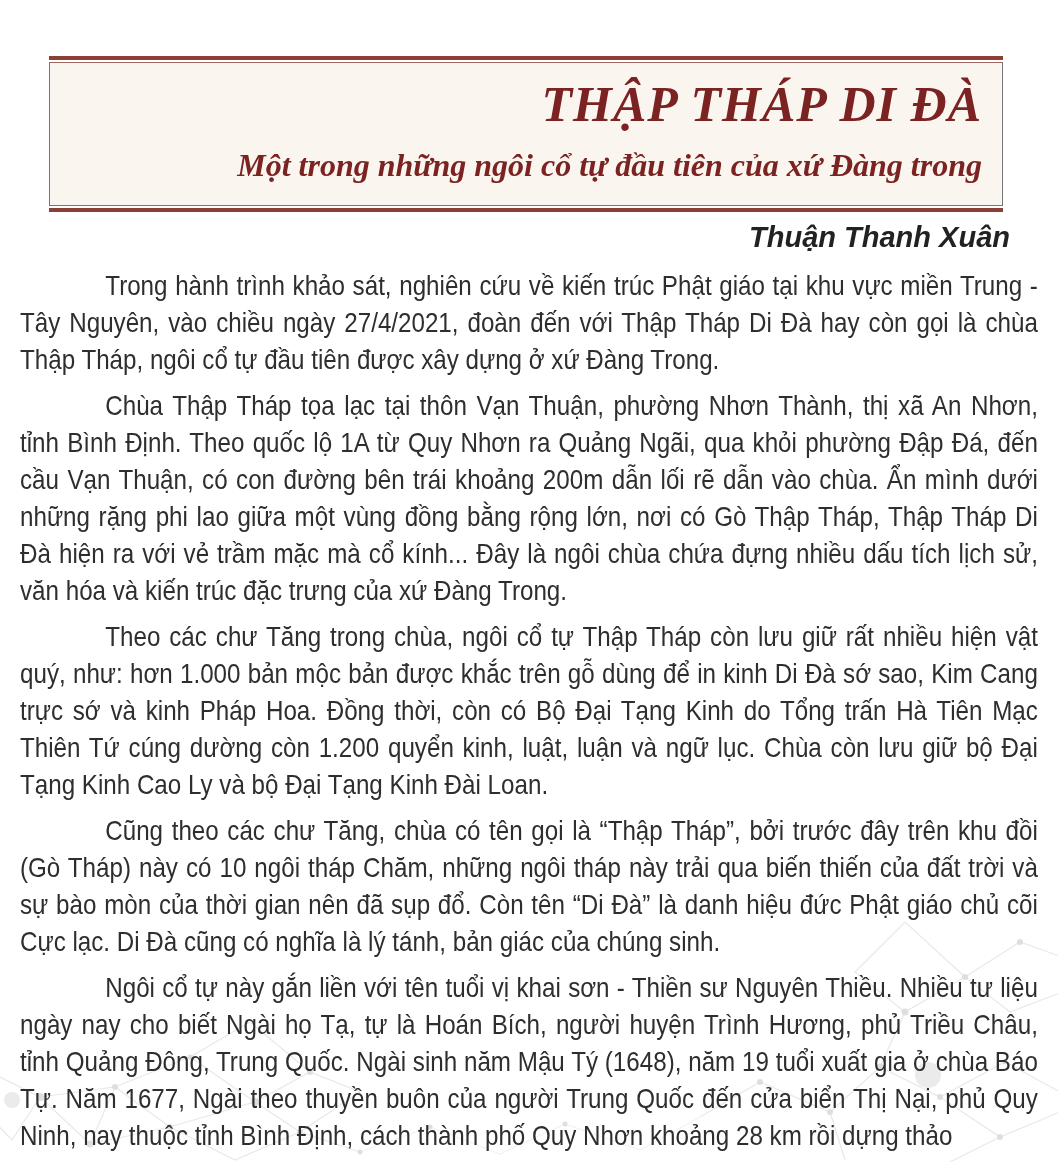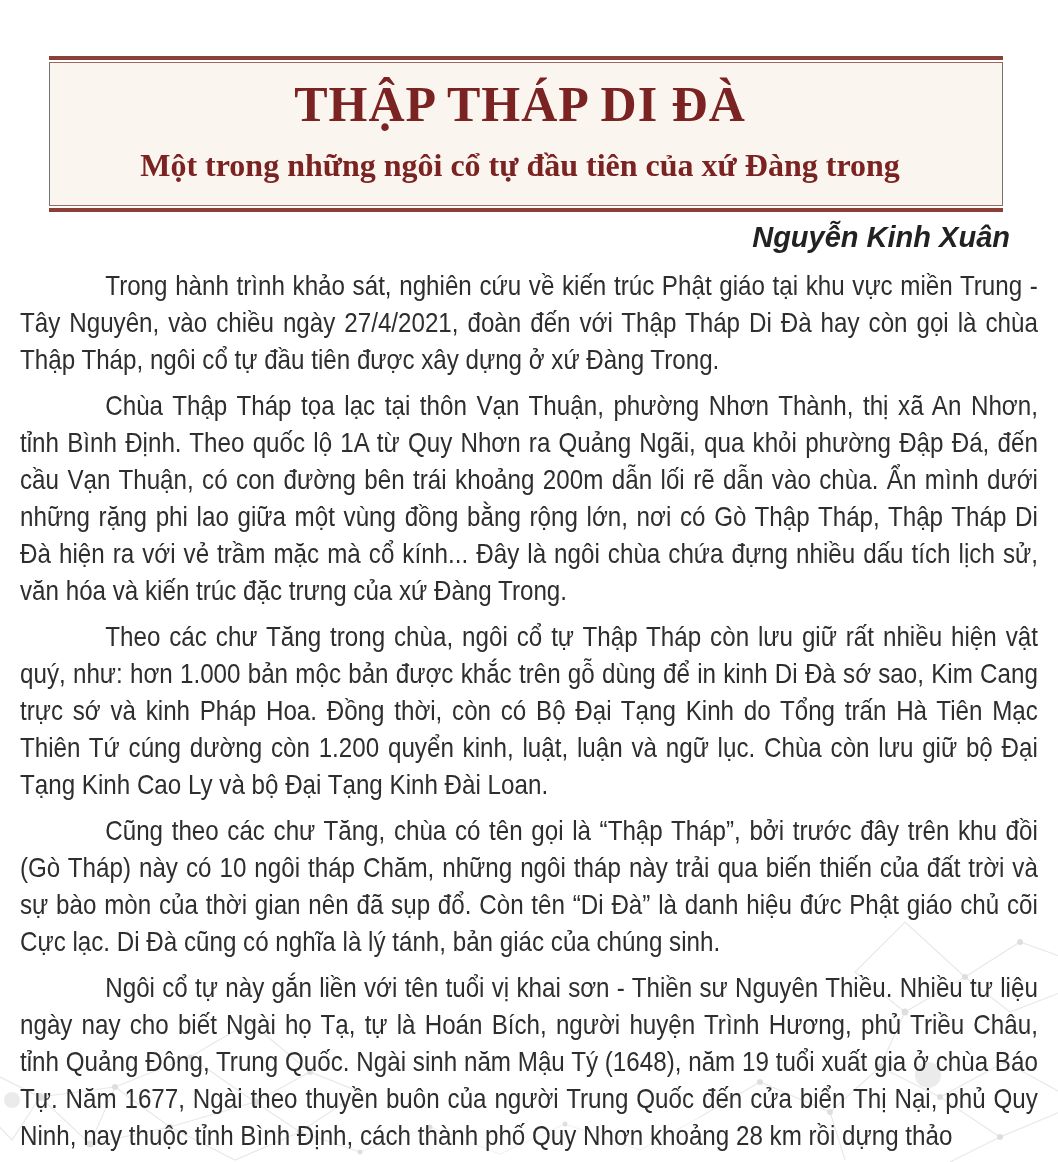--- a/index.html
+++ b/index.html
@@ -37,22 +37,23 @@
     z-index: 2;
     box-sizing: border-box;
   }
   .header-inner {
     margin: 2px 0;
     border-top: 1px solid var(--border-thin);
     border-bottom: 1px solid var(--border-thin);
     border-left: 1px solid var(--border-side);
     border-right: 1px solid var(--border-side);
     background: var(--header-bg);
-    text-align: center;
+    text-align: right;
     padding: 14px 20px 20px 8px;
+    font-style: italic;
   }
   .main-title {
     font-family: "Liberation Serif", serif;
     font-weight: bold;
     font-size: 50px;
     line-height: 54px;
     letter-spacing: 1px;
     color: var(--accent);
     margin: 0;
   }
@@ -138,21 +139,21 @@
 </svg>
 
 <div class="header-box">
   <div class="header-inner">
     <h1 class="main-title">THẬP THÁP DI ĐÀ</h1>
     <h2 class="sub-title">Một trong những ngôi cổ tự đầu tiên của xứ Đàng trong</h2>
   </div>
 </div>
 
 <div class="content">
-  <div class="byline">Nguyễn Kinh Xuân</div>
+  <div class="byline">Thuận Thanh Xuân</div>
   <div class="article">
     <p>Trong hành trình khảo sát, nghiên cứu về kiến trúc Phật giáo tại khu vực miền Trung - Tây Nguyên, vào chiều ngày 27/4/2021, đoàn đến với Thập Tháp Di Đà hay còn gọi là chùa Thập Tháp, ngôi cổ tự đầu tiên được xây dựng ở xứ Đàng Trong.</p>
     <p>Chùa Thập Tháp tọa lạc tại thôn Vạn Thuận, phường Nhơn Thành, thị xã An Nhơn, tỉnh Bình Định. Theo quốc lộ 1A từ Quy Nhơn ra Quảng Ngãi, qua khỏi phường Đập Đá, đến cầu Vạn Thuận, có con đường bên trái khoảng 200m dẫn lối rẽ dẫn vào chùa. Ẩn mình dưới những rặng phi lao giữa một vùng đồng bằng rộng lớn, nơi có Gò Thập Tháp, Thập Tháp Di Đà hiện ra với vẻ trầm mặc mà cổ kính... Đây là ngôi chùa chứa đựng nhiều dấu tích lịch sử, văn hóa và kiến trúc đặc trưng của xứ Đàng Trong.</p>
     <p>Theo các chư Tăng trong chùa, ngôi cổ tự Thập Tháp còn lưu giữ rất nhiều hiện vật quý, như: hơn 1.000 bản mộc bản được khắc trên gỗ dùng để in kinh Di Đà sớ sao, Kim Cang trực sớ và kinh Pháp Hoa. Đồng thời, còn có Bộ Đại Tạng Kinh do Tổng trấn Hà Tiên Mạc Thiên Tứ cúng dường còn 1.200 quyển kinh, luật, luận và ngữ lục. Chùa còn lưu giữ bộ Đại Tạng Kinh Cao Ly và bộ Đại Tạng Kinh Đài Loan.</p>
     <p>Cũng theo các chư Tăng, chùa có tên gọi là “Thập Tháp”, bởi trước đây trên khu đồi (Gò Tháp) này có 10 ngôi tháp Chăm, những ngôi tháp này trải qua biến thiến của đất trời và sự bào mòn của thời gian nên đã sụp đổ. Còn tên “Di Đà” là danh hiệu đức Phật giáo chủ cõi Cực lạc. Di Đà cũng có nghĩa là lý tánh, bản giác của chúng sinh.</p>
     <p>Ngôi cổ tự này gắn liền với tên tuổi vị khai sơn - Thiền sư Nguyên Thiều. Nhiều tư liệu ngày nay cho biết Ngài họ Tạ, tự là Hoán Bích, người huyện Trình Hương, phủ Triều Châu, tỉnh Quảng Đông, Trung Quốc. Ngài sinh năm Mậu Tý (1648), năm 19 tuổi xuất gia ở chùa Báo Tự. Năm 1677, Ngài theo thuyền buôn của người Trung Quốc đến cửa biển Thị Nại, phủ Quy Ninh, nay thuộc tỉnh Bình Định, cách thành phố Quy Nhơn khoảng 28 km rồi dựng thảo</p>
   </div>
 </div>
 
 </body></html>

